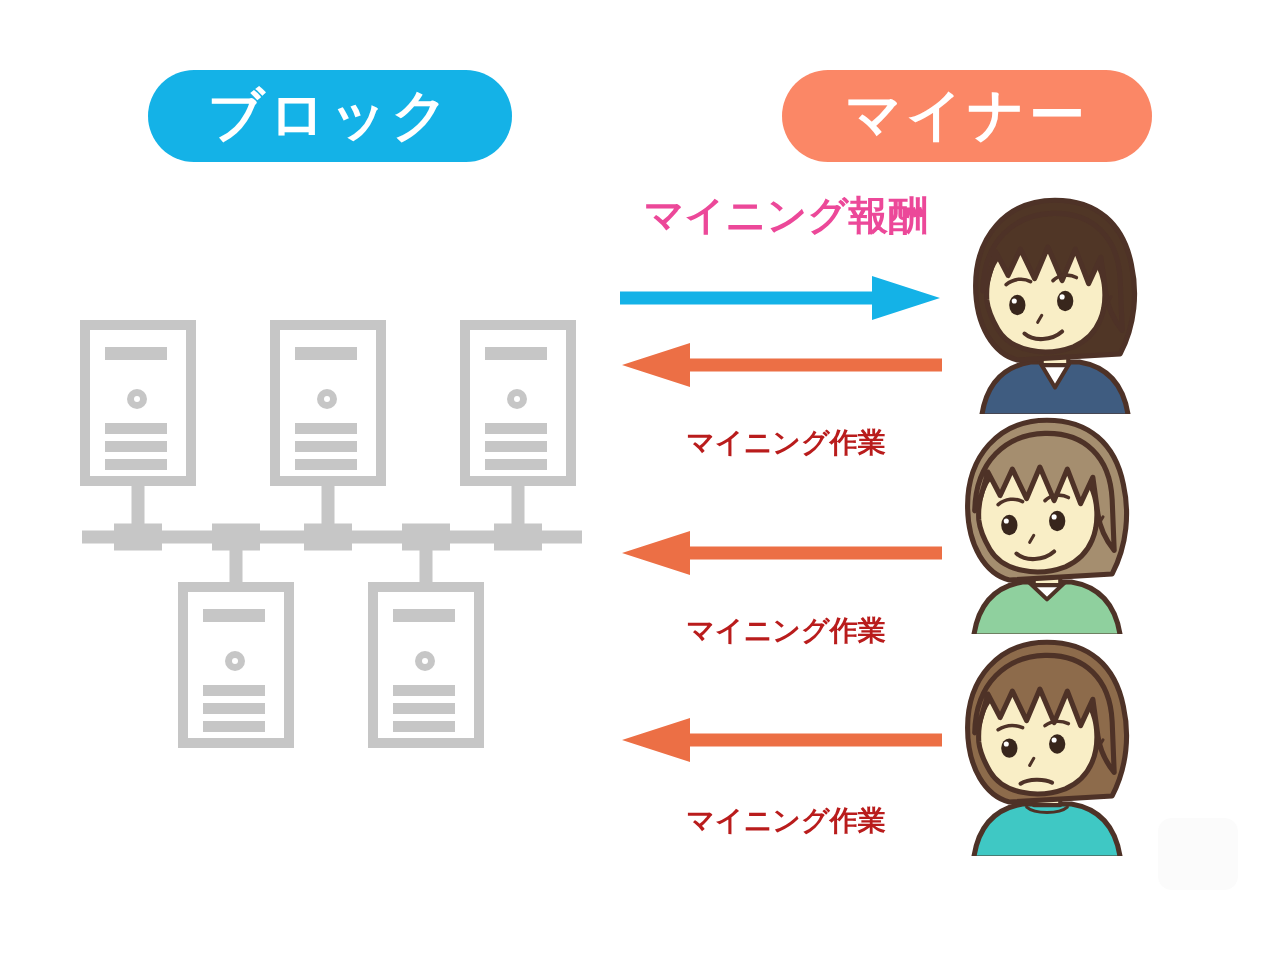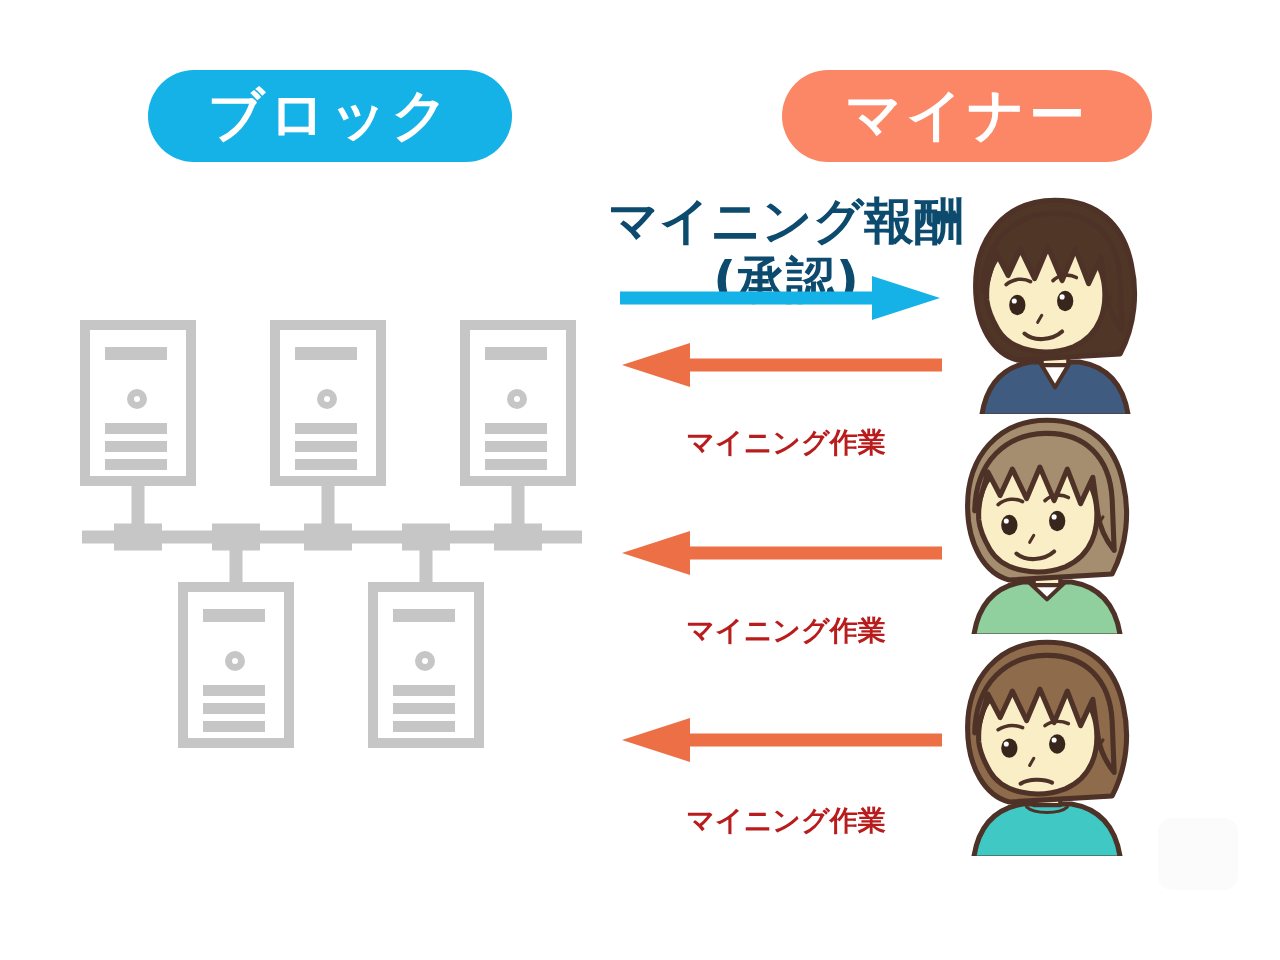--- a/index.html
+++ b/index.html
@@ -9,21 +9,21 @@
   }
   .pill {
     position:absolute; top:70px; height:92px; border-radius:46px;
     display:flex; align-items:center; justify-content:center;
     color:#ffffff; font-size:56px; font-weight:800; letter-spacing:4px;
   }
   .pill-block { left:148px; width:364px; background:#14b2e7; }
   .pill-miner { left:782px; width:370px; background:#fb8766; }
 
   .flow-label { position:absolute; left:608px; width:356px; text-align:center; font-weight:800; }
-  .reward-label { top:192px; color:#0c4a6e; font-size:50px; line-height:1.18; }
+  .reward-label { top:192px; color:#ec4899; font-size:40px; line-height:1.18;font-family:Liberation Serif, serif; }
   .work-label  { color:#b91c1c; font-size:28px;margin-top:24px; }
   .work-label-1 { top:400px; } .work-label-2 { top:588px; } .work-label-3 { top:778px; }
 
   .arrow { position:absolute; left:620px; width:322px; height:52px; }
   .arrow-reward { top:272px; }
   .arrow-work-1 { top:339px; } .arrow-work-2 { top:527px; } .arrow-work-3 { top:714px; }
 
   .network-svg { position:absolute; left:70px; top:310px; }
 
   .miner-avatar { position:absolute; width:206px; height:224px; }
@@ -82,21 +82,20 @@
 
     <use href="#srv" x="10" y="10"></use>
     <use href="#srv" x="200" y="10"></use>
     <use href="#srv" x="390" y="10"></use>
     <use href="#srv" x="108" y="272"></use>
     <use href="#srv" x="298" y="272"></use>
   </svg>
 
   <div class="flow-label reward-label">
     <div>マイニング報酬</div>
-    <div>(承認)</div>
   </div>
   <svg class="arrow arrow-reward" viewBox="0 0 322 52">
     <polygon points="0,19.5 252,19.5 252,4 320,26 252,48 252,32.5 0,32.5" fill="#14b2e7"></polygon>
   </svg>
 
   <svg class="arrow arrow-work-1" viewBox="0 0 322 52">
     <polygon points="322,19.5 70,19.5 70,4 2,26 70,48 70,32.5 322,32.5" fill="#ec6f45"></polygon>
   </svg>
   <div class="flow-label work-label work-label-1">マイニング作業</div>
 

